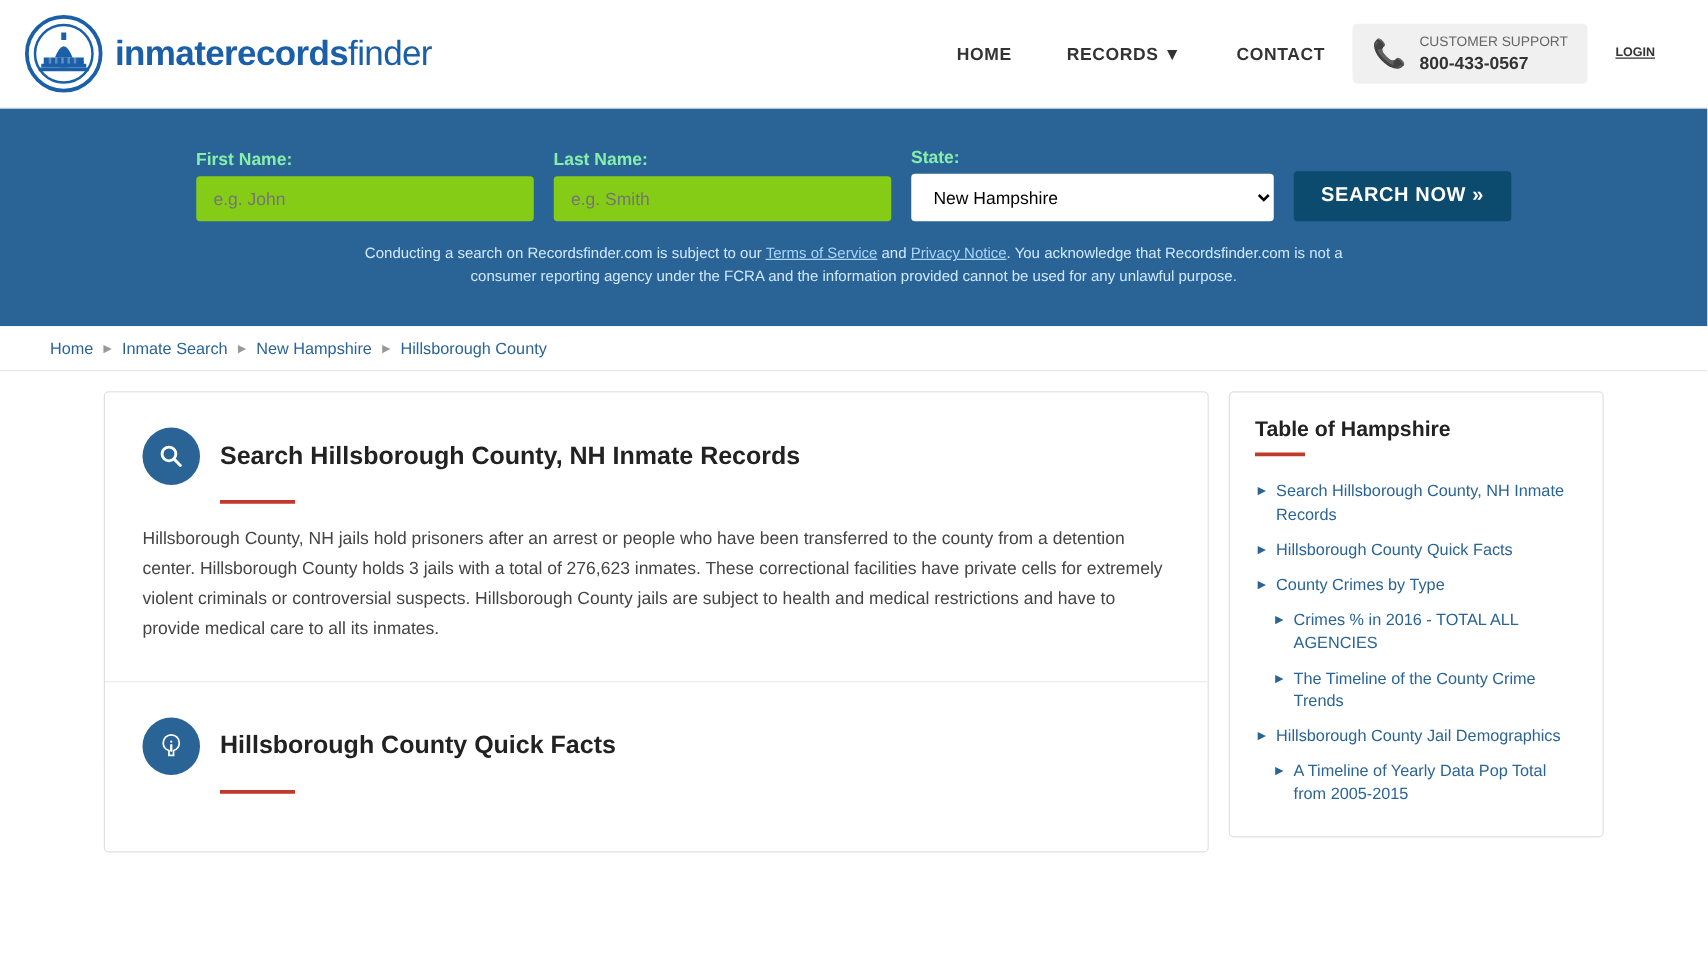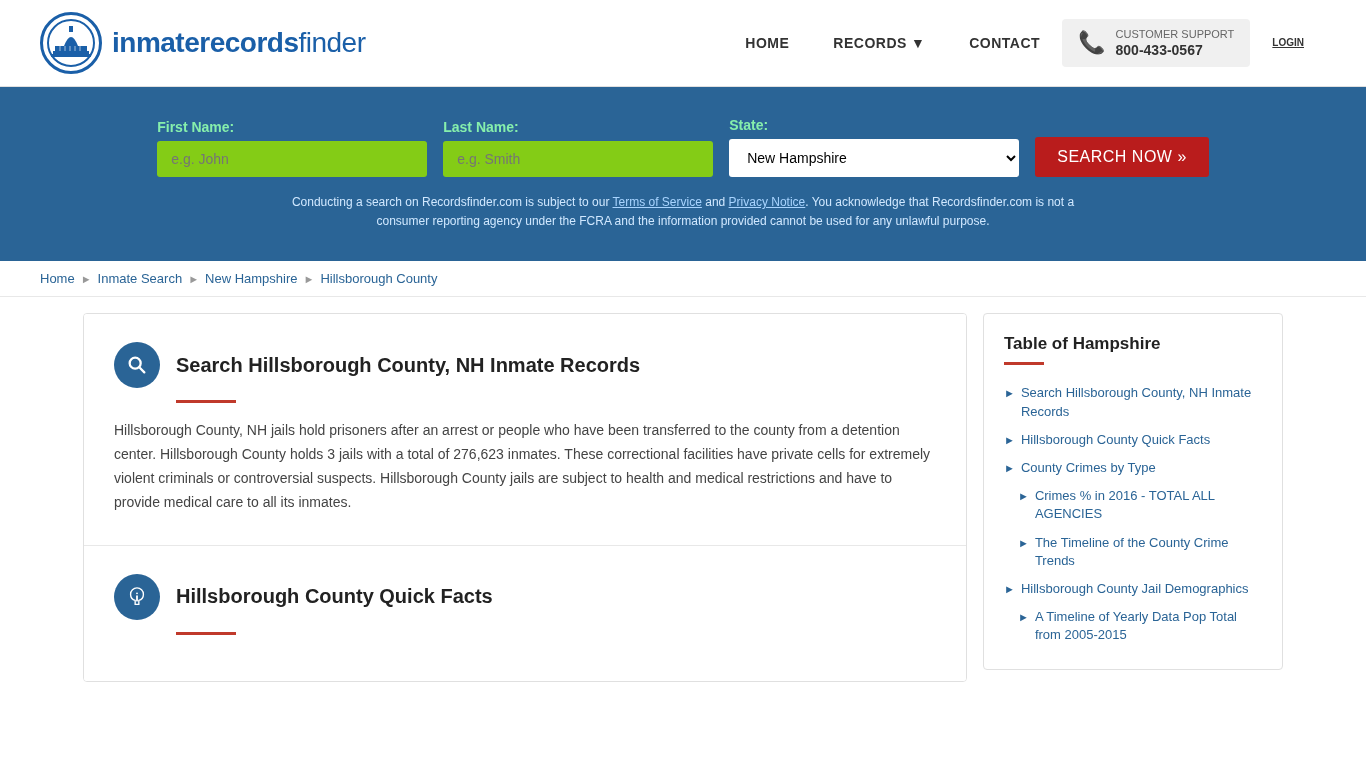--- a/index.html
+++ b/index.html
@@ -2,21 +2,21 @@
 <html><head>
   <meta charset="utf-8">
   <style>
     * { box-sizing: border-box; margin: 0; padding: 0; }
     body { font-family: Arial, sans-serif; font-size: 14px; color: #333; background: #fff; }
 
     
     .header {
       background: #fff;
       border-bottom: 1px solid #e0e0e0;
-      padding: 12px 40px;
+      padding: 12px 20px;
       display: flex;
       align-items: center;
       justify-content: space-between;
     }
     .logo-area {
       display: flex;
       align-items: center;
       gap: 10px;
     }
     .logo-circle {
@@ -130,26 +130,26 @@
       outline: none;
     }
     .form-group input {
       width: 270px;
     }
     .form-group select {
       width: 290px;
       background: #fff;
     }
     .search-btn {
-      background: #b91c1c;
+      background: #0c4a6e;
       color: #fff;
       border: none;
       padding: 11px 22px;
       font-size: 16px;
-      font-weight: 400;
+      font-weight: 700;
       border-radius: 3px;
       cursor: pointer;
       white-space: nowrap;
       letter-spacing: 0.5px;
     }
     .disclaimer {
       color: #d0e8ff;
       font-size: 12px;
       max-width: 820px;
       margin: 0 auto;

